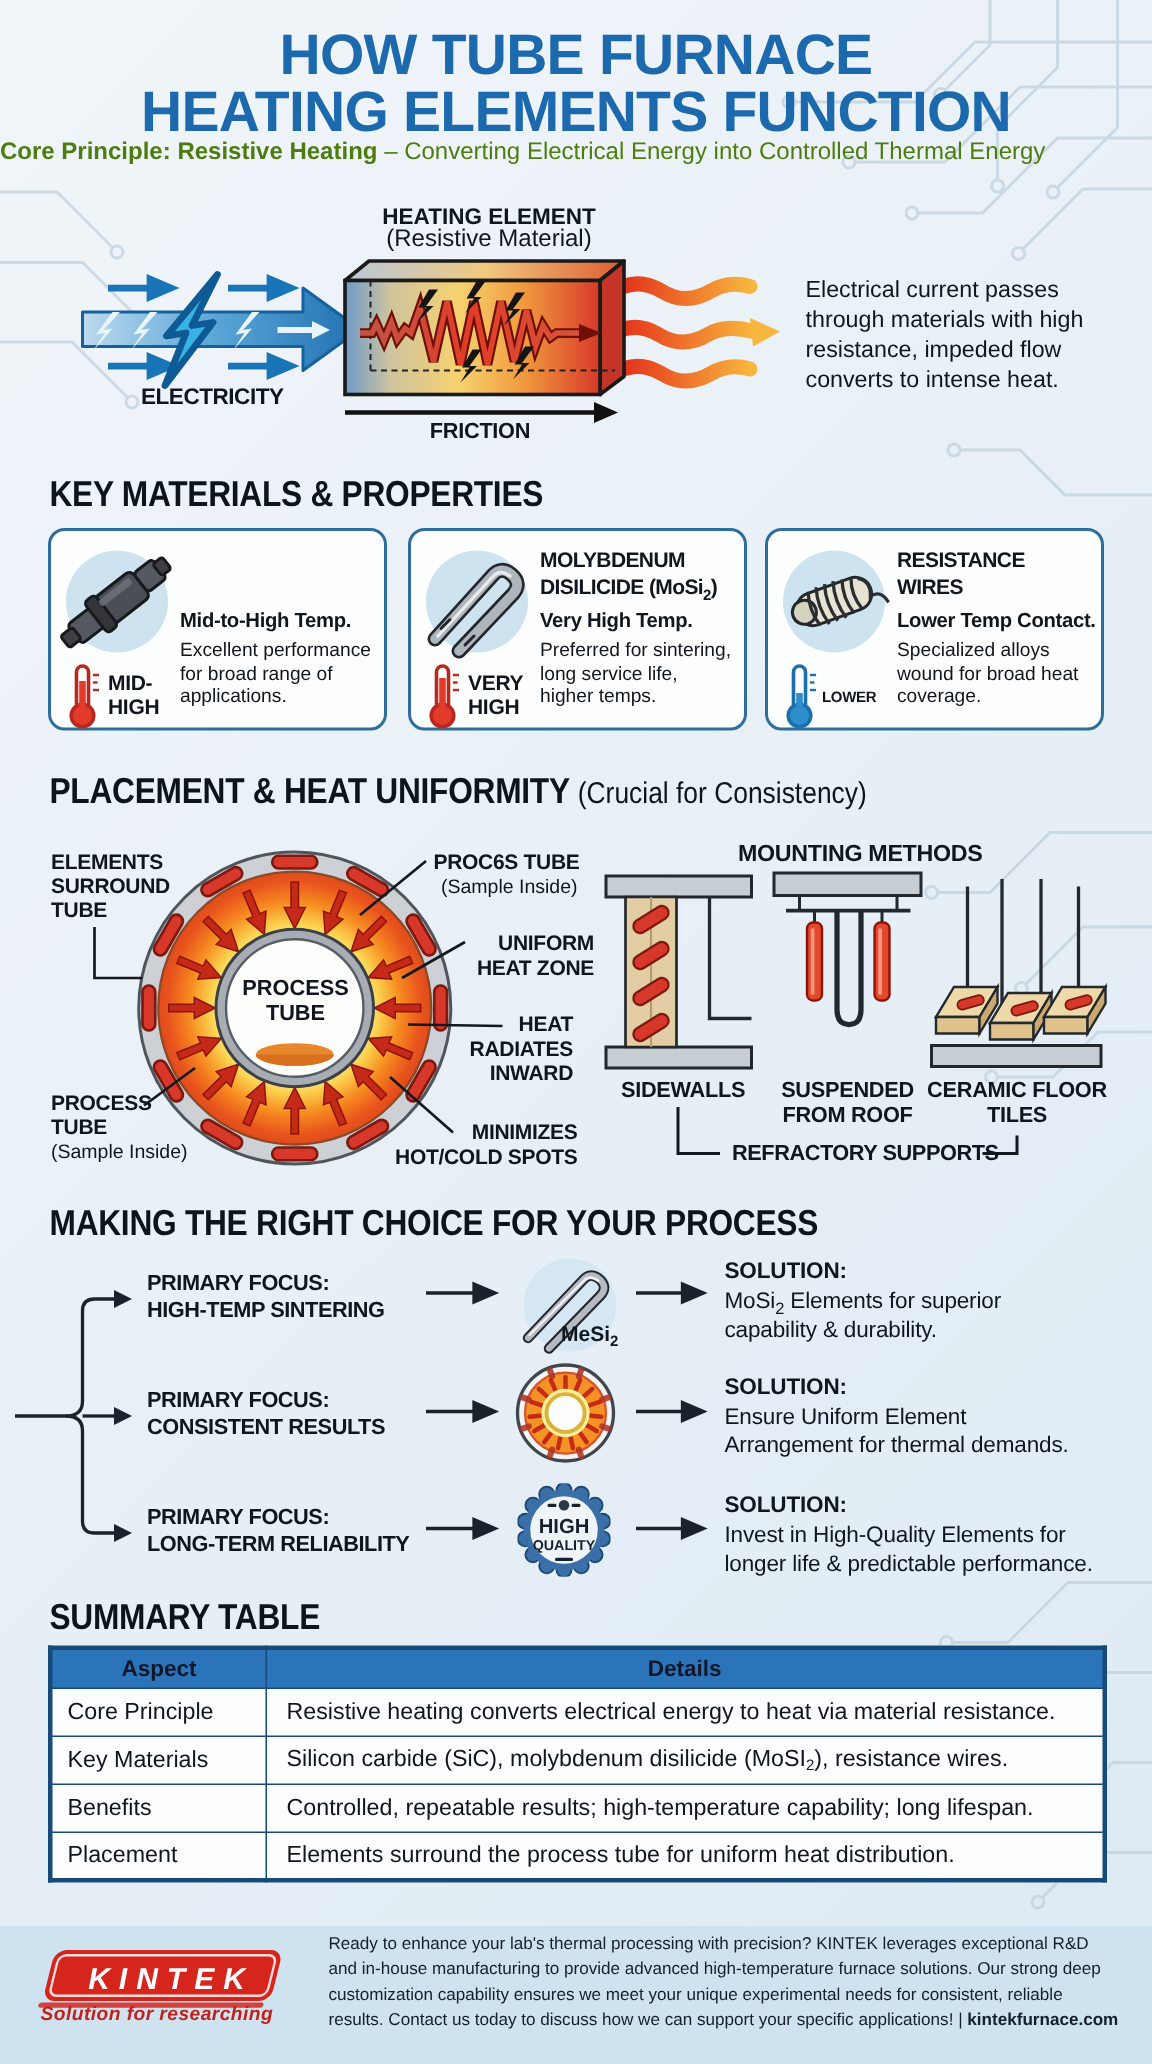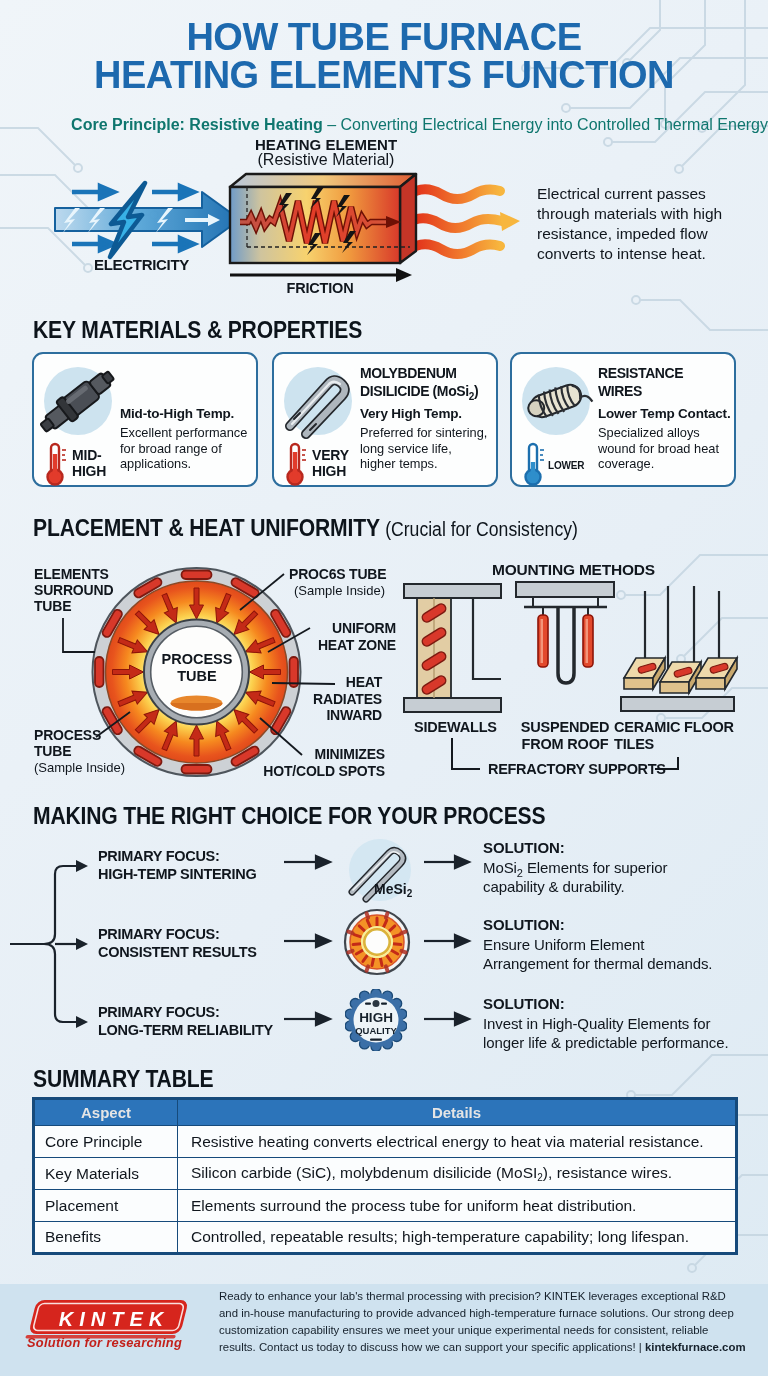--- a/index.html
+++ b/index.html
@@ -55,21 +55,21 @@
       <circle cx="671" cy="1205" r="4"></circle>
 <path d="M768 1235 L725 1235 L695 1265"></path>
       <circle cx="692" cy="1268" r="4"></circle>
 <path d="M0 1285 L38 1285 L68 1315"></path>
       <circle cx="71" cy="1318" r="4"></circle>
 </g>
 </svg>
 
 <h1 class="abs" style="left:0;right:0;top:19px;">HOW TUBE FURNACE<br>HEATING ELEMENTS FUNCTION</h1>
 
-<div class="abs" style="left:0;right:0;top:116px;text-align:right;font-size:16px;color:#0f766e;"><b>Core Principle: Resistive Heating</b> – Converting Electrical Energy into Controlled Thermal Energy</div>
+<div class="abs" style="left:0;right:0;top:93px;text-align:left;font-size:16px;color:#4d7c0f;"><b>Core Principle: Resistive Heating</b> – Converting Electrical Energy into Controlled Thermal Energy</div>
 
 <div class="abs" style="left:236px;top:137px;width:180px;text-align:center;font-size:15px;font-weight:bold;line-height:15px;">HEATING ELEMENT<br><span style="font-weight:normal;font-size:16px;">(Resistive Material)</span></div>
 
 <svg class="abs" style="left:0px;top:170px;" width="530" height="125" viewBox="0 0 530 125">
 <defs>
 <linearGradient id="bluearrow" x1="0" y1="0" x2="1" y2="0">
 <stop offset="0" stop-color="#bcd9ee"></stop>
         <stop offset="0.45" stop-color="#5aa7d8"></stop>
         <stop offset="1" stop-color="#1a6db0"></stop>
 </linearGradient>
@@ -461,21 +461,21 @@
 <div class="abs" style="left:316px;top:620px;width:80px;text-align:right;font-size:14px;font-weight:bold;line-height:16.5px;letter-spacing:-0.2px;">UNIFORM<br>HEAT ZONE</div>
 <div class="abs" style="left:300px;top:674px;width:82px;text-align:right;font-size:14px;font-weight:bold;line-height:16.5px;letter-spacing:-0.2px;">HEAT<br>RADIATES<br>INWARD</div>
 <div class="abs" style="left:257px;top:746px;width:128px;text-align:right;font-size:14px;font-weight:bold;line-height:16.5px;letter-spacing:-0.2px;">MINIMIZES<br>HOT/COLD SPOTS</div>
 <div class="abs" style="left:34px;top:727px;font-size:14px;font-weight:bold;line-height:16px;letter-spacing:-0.2px;">PROCESS<br>TUBE</div>
 <div class="abs" style="left:34px;top:760px;font-size:13px;">(Sample Inside)</div>
 <div class="abs" style="left:155px;top:651px;width:84px;text-align:center;font-size:14.5px;font-weight:bold;line-height:16.5px;">PROCESS<br>TUBE</div>
 
 <div class="abs" style="left:492px;top:561px;font-size:15.5px;font-weight:bold;letter-spacing:-0.2px;">MOUNTING METHODS</div>
 <div class="abs" style="left:414px;top:719px;font-size:14.5px;font-weight:bold;letter-spacing:-0.2px;">SIDEWALLS</div>
 <div class="abs" style="left:514px;top:719px;width:102px;text-align:center;font-size:14.5px;font-weight:bold;line-height:16.5px;letter-spacing:-0.2px;">SUSPENDED<br>FROM ROOF</div>
-<div class="abs" style="left:614px;top:719px;width:128px;text-align:left;font-size:14.5px;font-weight:bold;line-height:16.5px;letter-spacing:-0.2px;">CERAMIC FLOOR<br>TILES</div>
+<div class="abs" style="left:614px;top:719px;width:128px;text-align:center;font-size:14.5px;font-weight:bold;line-height:16.5px;letter-spacing:-0.2px;">CERAMIC FLOOR<br>TILES</div>
 <div class="abs" style="left:488px;top:761px;font-size:14.5px;font-weight:bold;letter-spacing:-0.3px;">REFRACTORY SUPPORTS</div>
 
 <div class="abs sechead" style="left:33px;top:802px;">MAKING THE RIGHT CHOICE FOR YOUR PROCESS</div>
 
 <svg class="abs" style="left:0;top:830px;" width="480" height="230" viewBox="0 0 480 230">
 <g stroke="#1a222b" stroke-width="2.2" fill="none">
 <path d="M10 114 L44 114"></path>
 <path d="M44 114 Q55 114 55 104 L55 44 Q55 36 63 36 L76 36"></path>
 <path d="M44 114 Q55 114 55 124 L55 184 Q55 192 63 192 L76 192"></path>
 <path d="M55 114 L76 114"></path>
@@ -583,39 +583,39 @@
 <rect x="25" y="49.5" width="12" height="2.2" rx="1"></rect>
 </g>
 </svg>
 
 <div class="abs" style="left:483px;top:994px;font-size:15px;line-height:19.5px;letter-spacing:-0.1px;"><b>SOLUTION:</b><br>Invest in High-Quality Elements for<br>longer life &amp; predictable performance.</div>
 
 <div class="abs sechead" style="left:33px;top:1065px;">SUMMARY TABLE</div>
 
 <table class="abs" style="left:32px;top:1097px;width:706px;border-collapse:collapse;background:#fbfdfe;border:3px solid #164a7b;font-size:15.5px;" cellspacing="0">
 <tbody>
-      <tr style="background:#2c74ba;color:#e5e5e5;height:27px;">
+      <tr style="background:#2c74ba;color:#0f172a;height:27px;">
 <th style="width:144px;font-size:15px;border:1.5px solid #164a7b;">Aspect</th>
 <th style="font-size:15px;border:1.5px solid #164a7b;">Details</th>
 </tr>
 <tr style="height:32px;">
         <td style="border:1.5px solid #164a7b;padding-left:10px;">Core Principle</td>
         <td style="border:1.5px solid #164a7b;padding-left:13px;">Resistive heating converts electrical energy to heat via material resistance.</td>
       </tr>
 <tr style="height:32px;">
         <td style="border:1.5px solid #164a7b;padding-left:10px;">Key Materials</td>
         <td style="border:1.5px solid #164a7b;padding-left:13px;">Silicon carbide (SiC), molybdenum disilicide (MoSI<span style="font-size:10px;vertical-align:-3px;">2</span>), resistance wires.</td>
       </tr>
 <tr style="height:32px;">
+        <td style="border:1.5px solid #164a7b;padding-left:10px;">Benefits</td>
+        <td style="border:1.5px solid #164a7b;padding-left:13px;">Controlled, repeatable results; high-temperature capability; long lifespan.</td>
+      </tr>
+<tr style="height:32px;">
         <td style="border:1.5px solid #164a7b;padding-left:10px;">Placement</td>
         <td style="border:1.5px solid #164a7b;padding-left:13px;">Elements surround the process tube for uniform heat distribution.</td>
-      </tr>
-<tr style="height:32px;">
-        <td style="border:1.5px solid #164a7b;padding-left:10px;">Benefits</td>
-        <td style="border:1.5px solid #164a7b;padding-left:13px;">Controlled, repeatable results; high-temperature capability; long lifespan.</td>
       </tr>
 </tbody>
   </table>
 
 <div class="abs" style="left:0;top:1284px;width:768px;height:92px;background:#cfe2ef;"></div>
 
 <svg class="abs" style="left:22px;top:1295px;" width="175" height="58" viewBox="0 0 175 58">
 <g transform="skewX(-14)">
 <rect x="16" y="5" width="152" height="34" rx="8" fill="#d6251d"></rect>
 <rect x="19.5" y="8.5" width="145" height="27" rx="5" fill="none" stroke="#fff" stroke-width="1.6" opacity="0.85"></rect>

